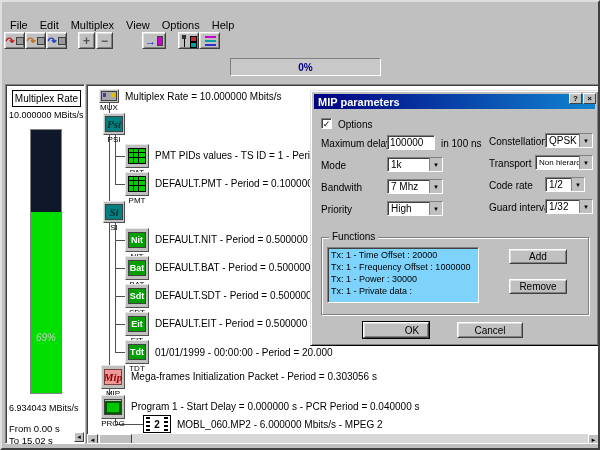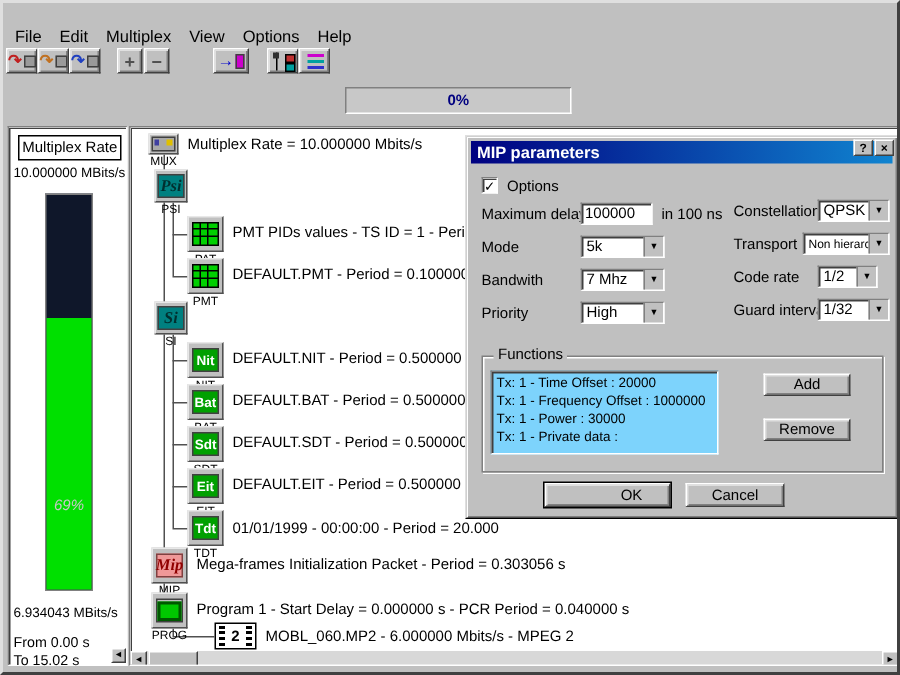--- a/index.html
+++ b/index.html
@@ -348,21 +348,21 @@
       <span>✓</span>
     </div>
     <div class="dlbl" style="left:27px;top:28px;">Options</div>
 
     <div class="dlbl" style="left:10px;top:47px;">Maximum delay</div>
     <input class="win-input" style="left: 76px; top: 44px; width: 48px;" value="100000">
     <div class="dlbl" style="left:130px;top:47px;">in 100 ns</div>
 
     <div class="dlbl" style="left:10px;top:69px;">Mode</div>
     <div class="dd" style="left:76px;top:66px;width:56px;">
-      <span class="ddval">5k</span>
+      <span class="ddval">1k</span>
       <span class="ddbtn">
           <span>▼</span>
         </span>
     </div>
 
     <div class="dlbl" style="left:10px;top:91px;">Bandwith</div>
     <div class="dd" style="left:76px;top:88px;width:56px;">
       <span class="ddval">7 Mhz</span>
       <span class="ddbtn">
           <span>▼</span>
@@ -413,17 +413,17 @@
     <div id="fn-label">Functions</div>
     <div id="fn-list">
       <div>Tx: 1 - Time Offset : 20000</div>
       <div>Tx: 1 - Frequency Offset : 1000000</div>
       <div>Tx: 1 - Power : 30000</div>
       <div>Tx: 1 - Private data : </div>
     </div>
     <div class="wbtn" style="left:198px;top:158px;width:58px;height:15px;">Add</div>
     <div class="wbtn" style="left:198px;top:188px;width:58px;height:15px;">Remove</div>
 
-    <div class="wbtn default" style="left:52px;top:231px;width:84px;height:16px;padding-left:32px;">OK</div>
+    <div class="wbtn default" style="left:52px;top:231px;width:66px;height:16px;padding-left:32px;">OK</div>
     <div class="wbtn" style="left:146px;top:231px;width:66px;height:16px;">Cancel</div>
   </div>
 
 </div>
 
 </body></html>

